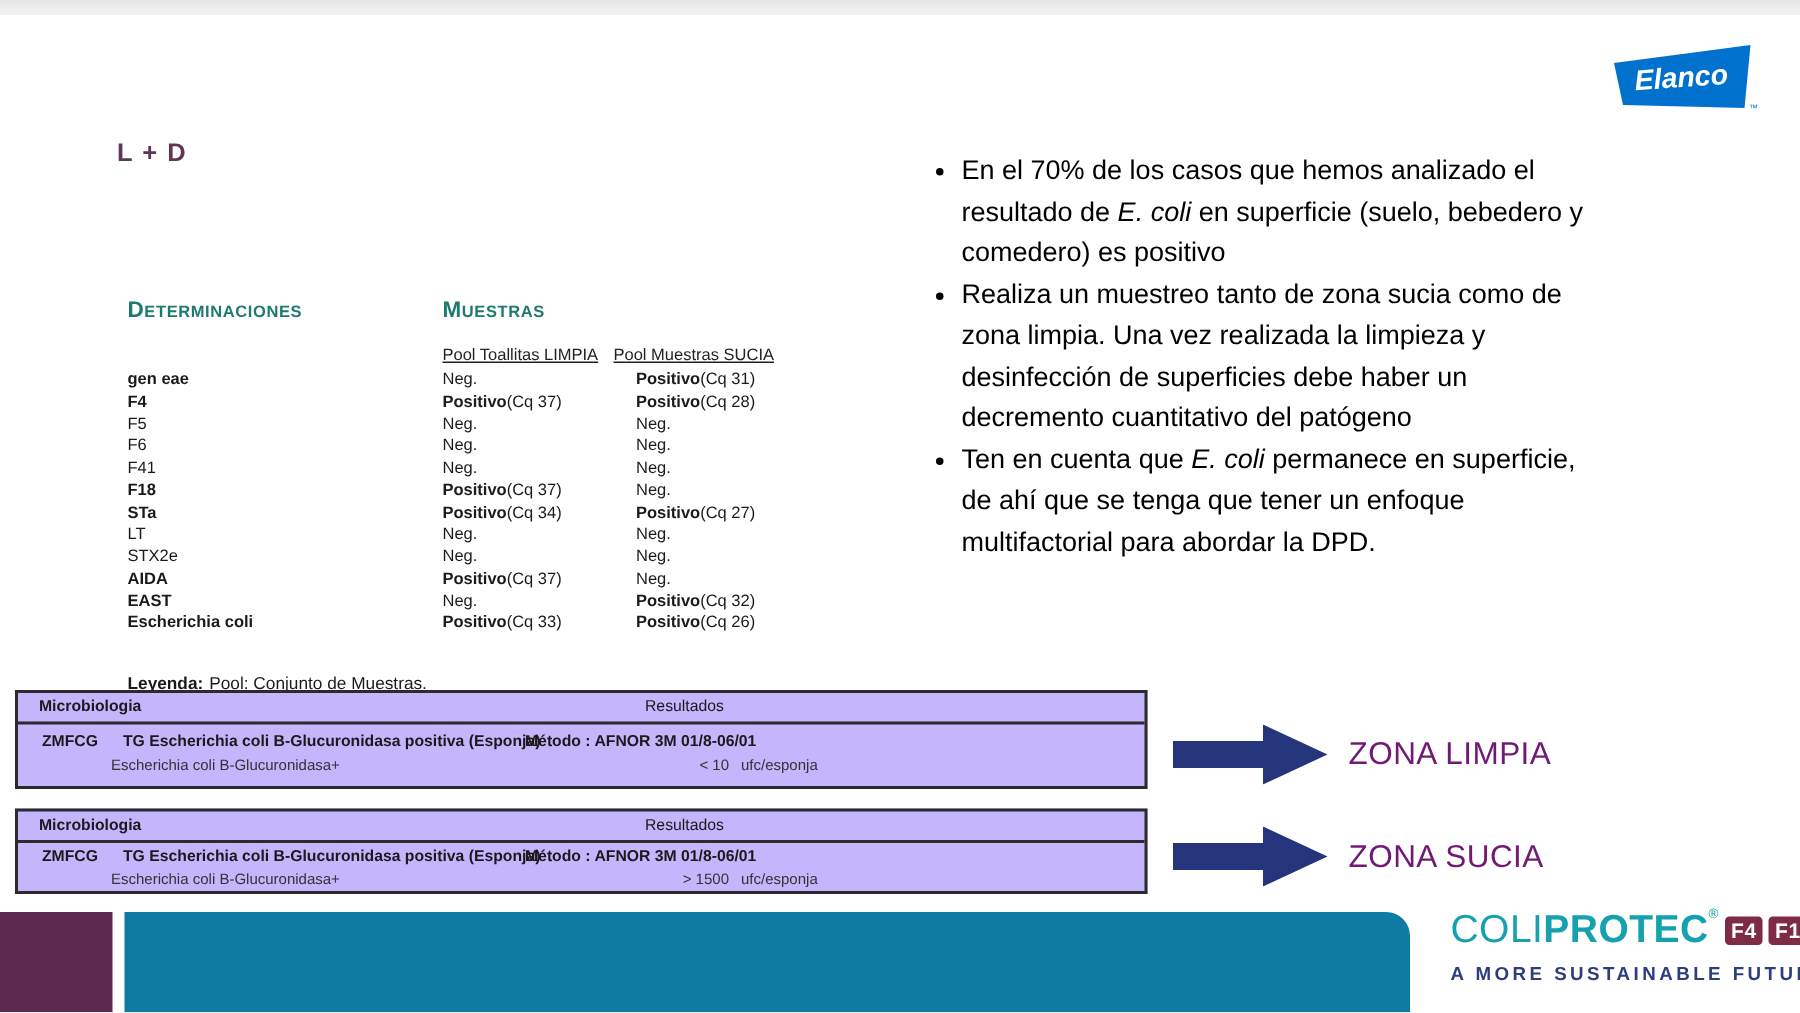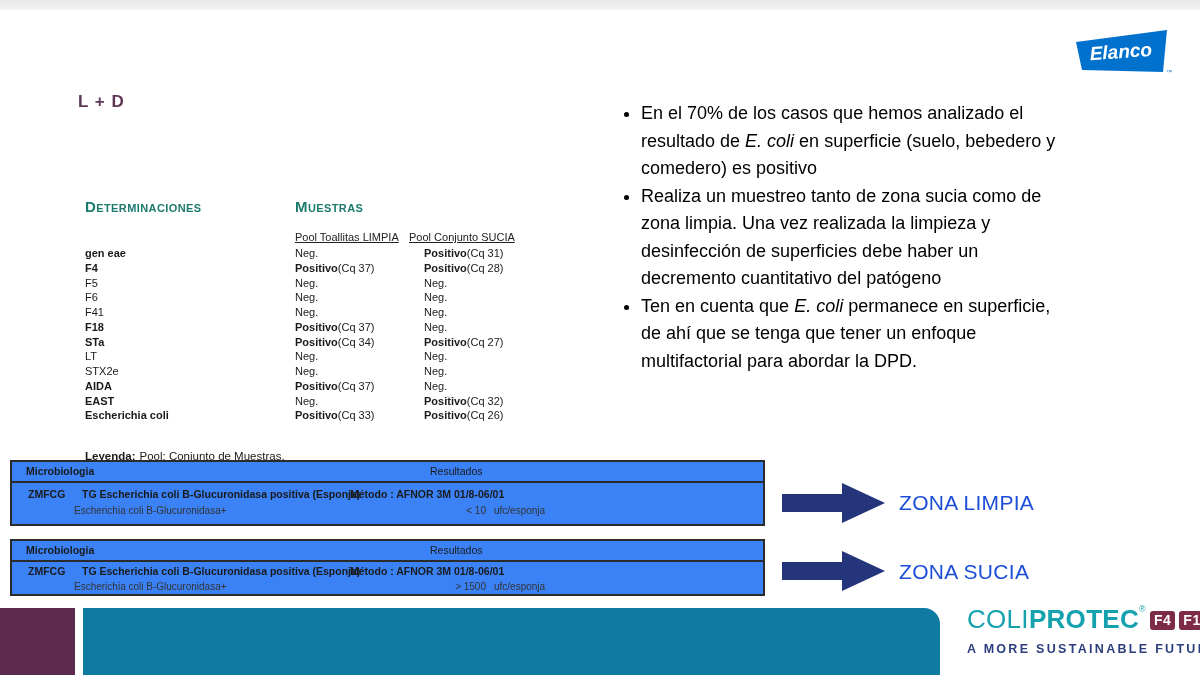--- a/index.html
+++ b/index.html
@@ -32,21 +32,21 @@
   .tcell-sucia{width:130px;padding-left:15px;}
   .b{font-weight:bold;}
   .tcell b{font-weight:bold;}
 
   
   .legend{left:85px;top:450px;font-size:11.5px;}
   .legend .lab{font-weight:bold;}
   .legend .txt{margin-left:4px;}
 
   
-  .mbox{left:10px;width:755px;background:#3b82f6;border:2px solid #2b2b2b;box-sizing:border-box;}
+  .mbox{left:10px;width:755px;background:#c4b5fd;border:2px solid #2b2b2b;box-sizing:border-box;}
   .mbox1{top:460px;height:66px;}
   .mbox2{top:539px;height:57px;}
   .mbox-header{position:relative;height:19px;border-bottom:2px solid #2b2b2b;}
   .mbox-header .hl{position:absolute;left:14px;top:3px;font-size:10.5px;font-weight:bold;}
   .mbox-header .hr{position:absolute;left:418px;top:3px;font-size:10.5px;}
   .mline{position:absolute;font-size:10.5px;white-space:nowrap;}
   .mline1{top:26px;font-weight:bold;}
   .mbox2 .mline1{top:24px;}
   .mline2{top:43px;font-size:10px;color:#333;}
   .mbox2 .mline2{top:40px;}
@@ -54,21 +54,21 @@
   .mtest{position:absolute;left:70px;}
   .mmethod{position:absolute;left:338px;}
   .manalyte{position:absolute;left:62px;}
   .mvalue{position:absolute;left:430px;width:44px;text-align:right;}
   .munit{position:absolute;left:482px;}
 
   
   .arrow-svg{width:104px;height:40px;display:block;}
   .arrow1{left:782px;top:483px;}
   .arrow2{left:782px;top:551px;}
-  .zona-label{font-size:21px;color:#1d4ed8;letter-spacing:.3px;}
+  .zona-label{font-size:21px;color:#701a75;letter-spacing:.3px;}
   .zona1{left:899px;top:491px;}
   .zona2{left:899px;top:560px;}
 
   
   .keypoints{left:595px;top:84px;width:486px;}
   .kp-title{font-size:20px;font-weight:bold;text-decoration:underline;margin:0 0 4px 0;color:#111;}
   .kp-list{margin:16px;padding-left:30px;font-size:18px;line-height:27.5px;color:#000000;}
   .kp-list li{margin:0;}
 
   
@@ -100,21 +100,21 @@
       <text x="94" y="46" font-size="6" fill="#0072CE">™</text>
     </svg>
   </div>
 
   <div class="abs ld-title">L + D</div>
 
   <div class="abs sec-head sec-determinaciones">Determinaciones</div>
   <div class="abs sec-head sec-muestras">Muestras</div>
 
   <div class="abs col-head col-limpia">Pool Toallitas LIMPIA</div>
-  <div class="abs col-head col-sucia">Pool Conjunto SUCIA</div>
+  <div class="abs col-head col-sucia">Pool Muestras SUCIA</div>
 
   <div class="abs tbody">
       <div class="trow">
         <span class="tcell tcell-label b">gen eae</span>
         <span class="tcell tcell-limpia">Neg.</span>
         <span class="tcell tcell-sucia"><b>Positivo</b>(Cq 31)</span>
       </div>
       <div class="trow">
         <span class="tcell tcell-label b">F4</span>
         <span class="tcell tcell-limpia"><b>Positivo</b>(Cq 37)</span>

